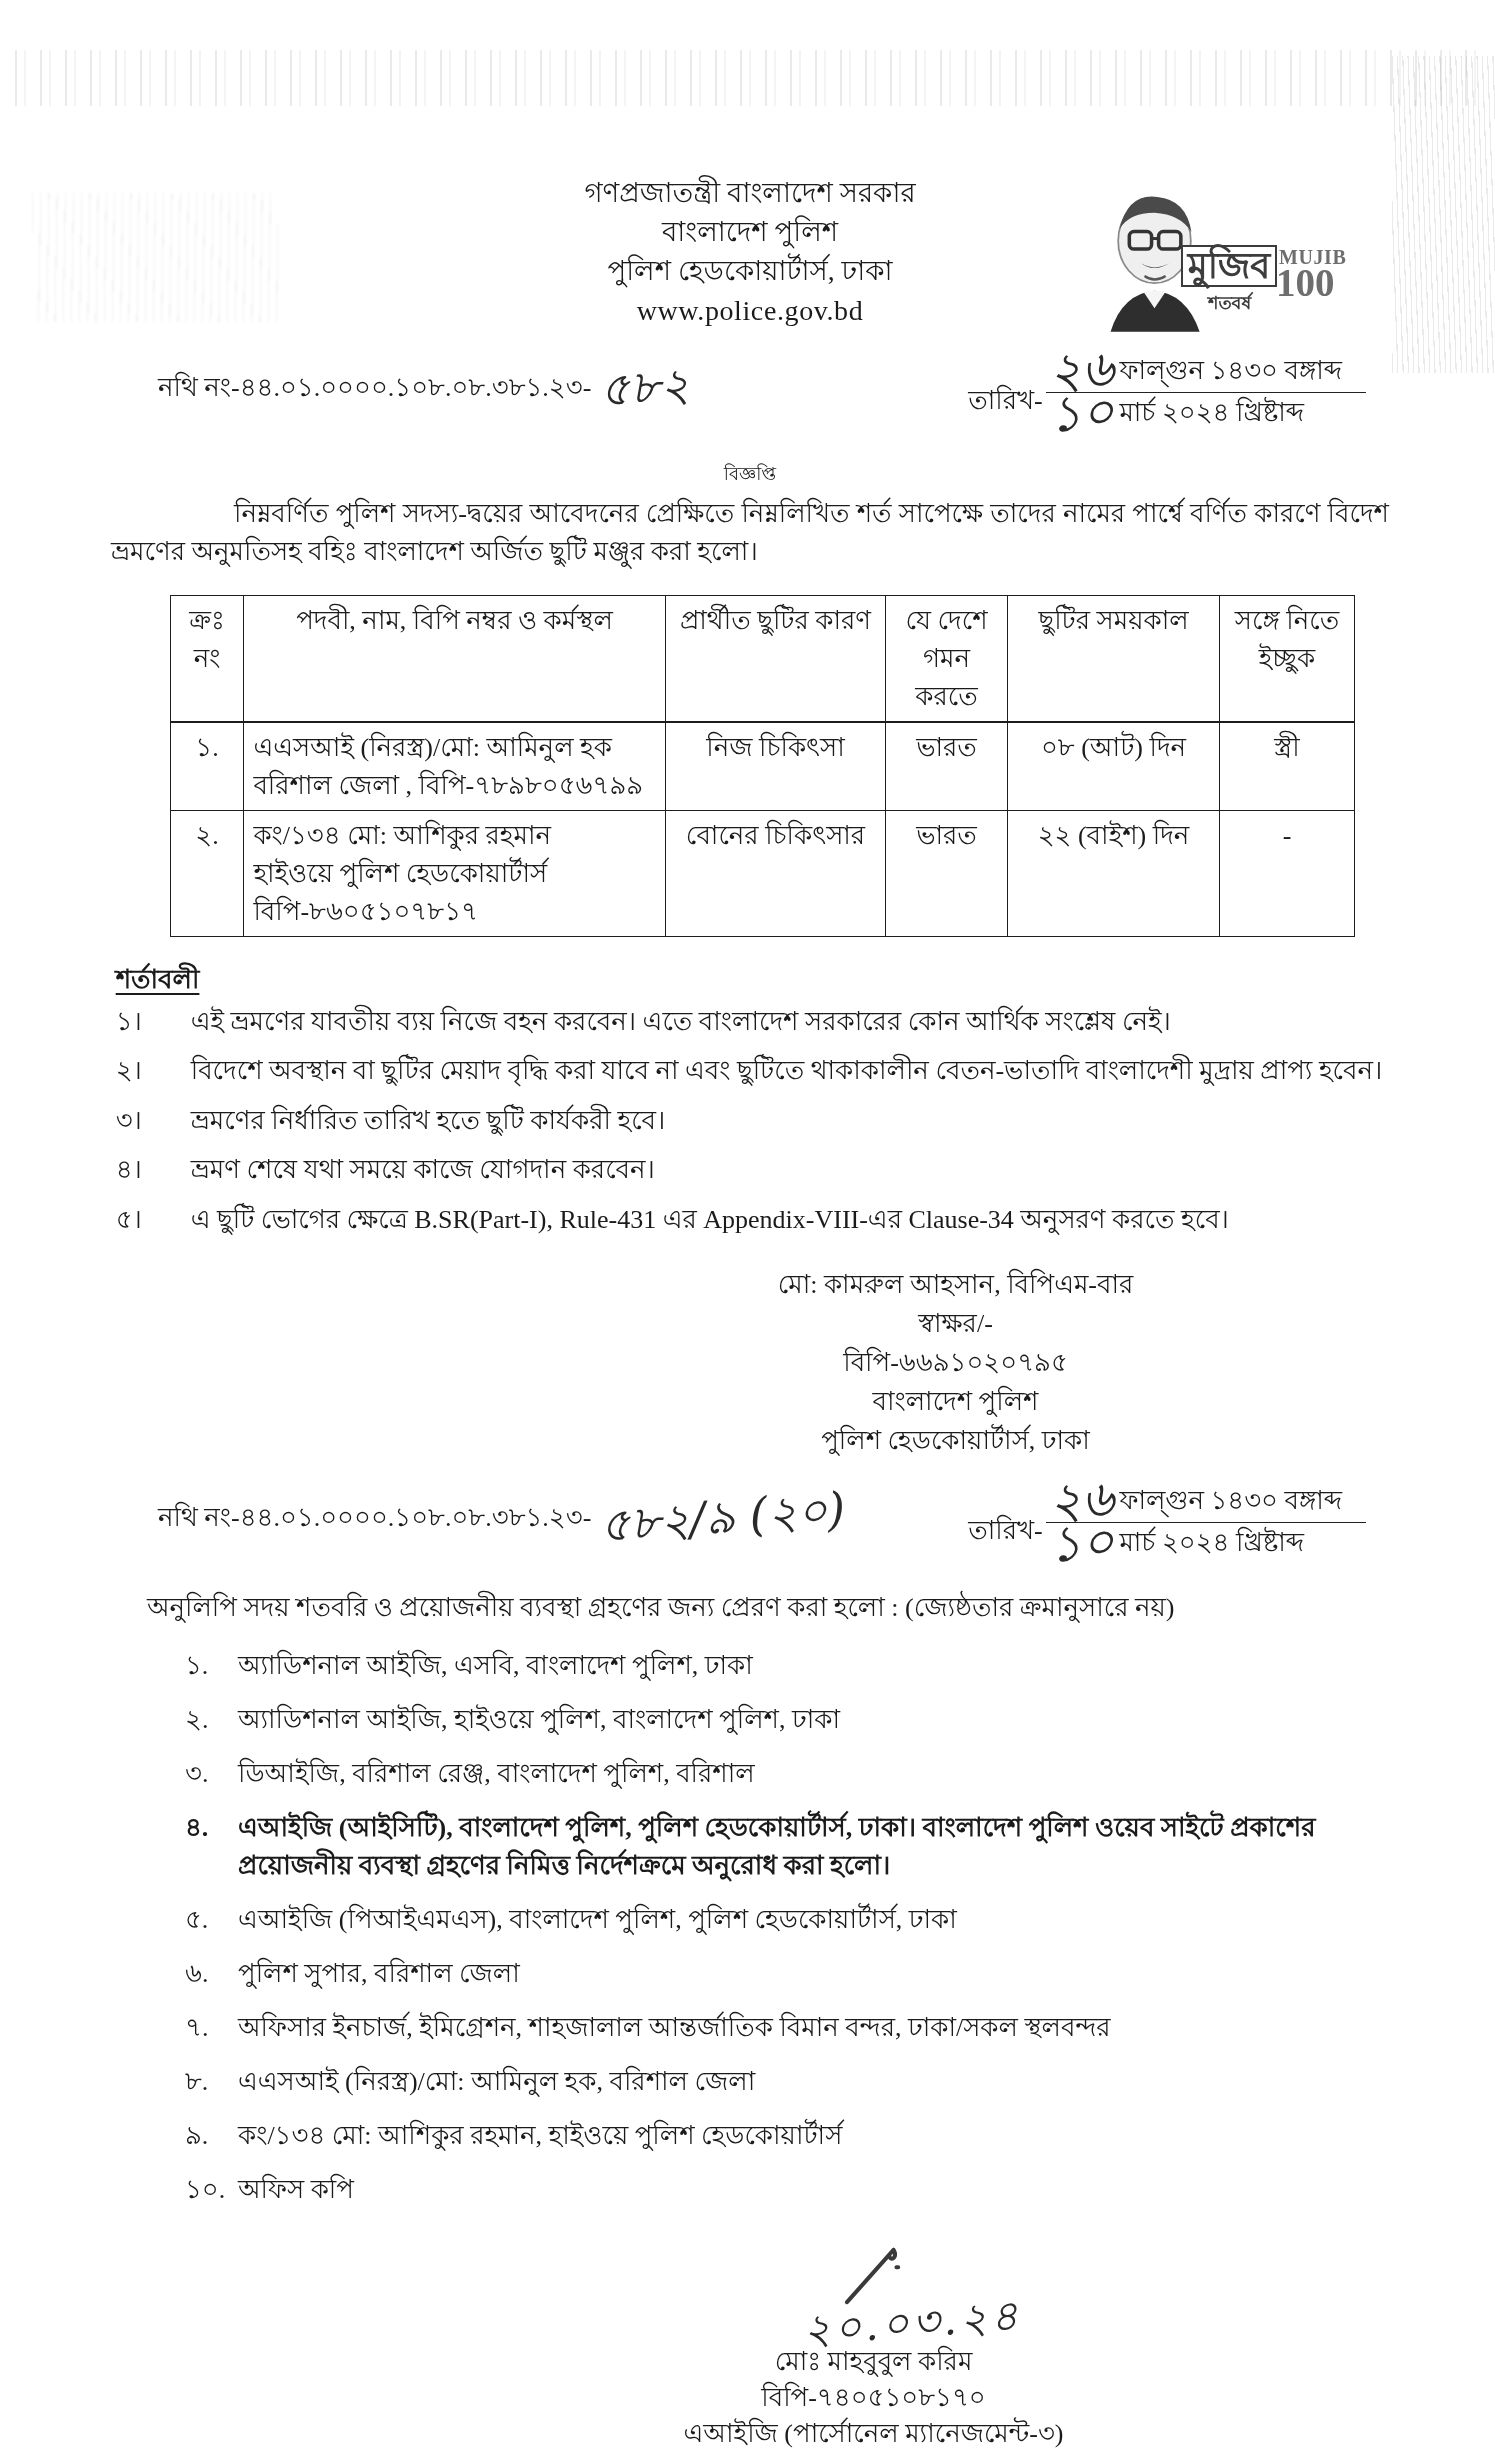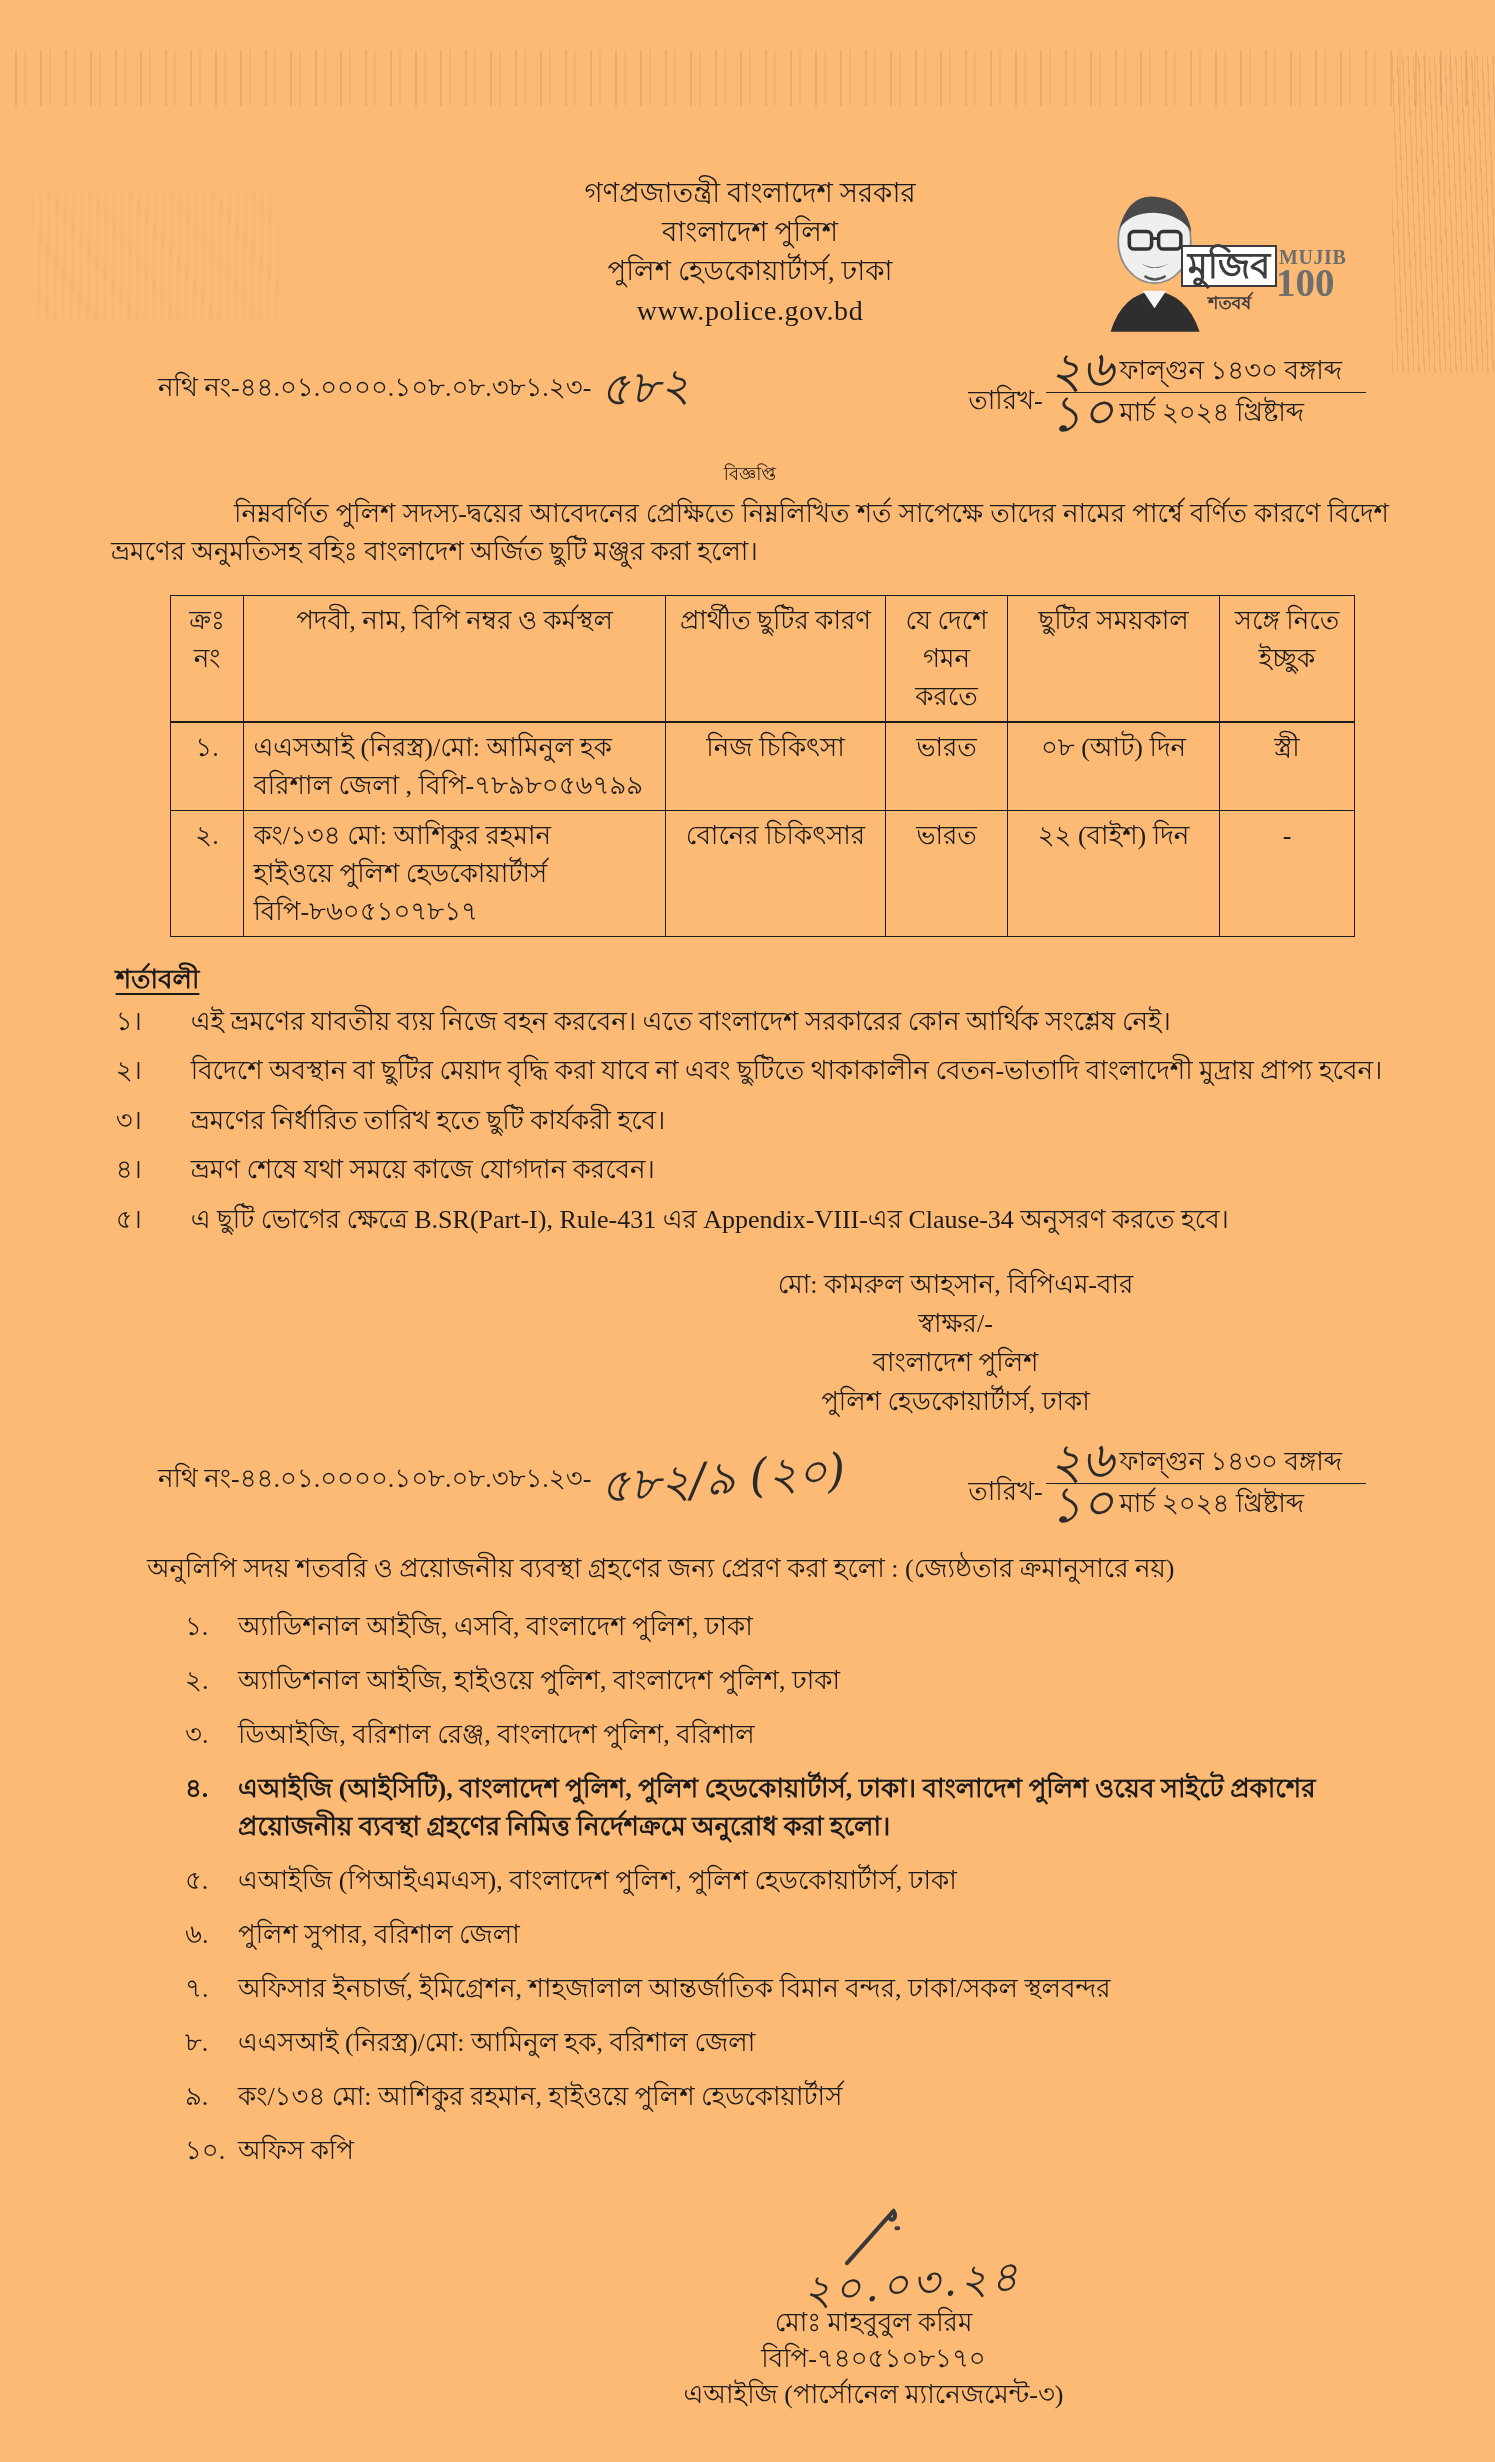--- a/index.html
+++ b/index.html
@@ -1,21 +1,21 @@
 <!DOCTYPE html>
 <html lang="bn" style="font-size:9.4px"><head>
 <meta charset="utf-8">
 <title>Bangladesh Police Notice</title>
 <style>
   html,body{margin:0;padding:0;background:#d8d8d8;}
   .page{
     position:relative;
     width:1495px;height:2462px;
     margin:0 auto;
-    background:#fdba74;
+    background:#ffffff;
     color:#1b1b1b;
     font-family:"Liberation Serif","DejaVu Serif",serif;
     font-size:26px;
     line-height:1.45;
     box-sizing:border-box;
     padding:0 106px 0 111px;
     overflow:hidden;
   }
   
   .noise-band{position:absolute;left:14.7px;top:50px;width:1463px;height:56px;
@@ -194,20 +194,21 @@
     <span class="txt">ভ্রমণ শেষে যথা সময়ে কাজে যোগদান করবেন।</span>
   </div>
   <div class="cond-item">
     <span class="num">৫।</span>
     <span class="txt">এ ছুটি ভোগের ক্ষেত্রে B.SR(Part-I), Rule-431 এর Appendix-VIII-এর Clause-34 অনুসরণ করতে হবে।</span>
   </div>
 
   <div class="sig1">
     <div>মো: কামরুল আহসান, বিপিএম-বার</div>
     <div>স্বাক্ষর/-</div>
+    <div>বিপি-৬৬৯১০২০৭৯৫</div>
     <div>বাংলাদেশ পুলিশ</div>
     <div>পুলিশ হেডকোয়ার্টার্স, ঢাকা</div>
   </div>
 
   <div class="ref-row">
     <div class="ref-left">
       <span>নথি নং-৪৪.০১.০০০০.১০৮.০৮.৩৮১.২৩-</span><span class="hand hand-ref">৫৮২/৯ (২০)</span>
     </div>
     <div class="date-block">
       <span class="date-label">তারিখ-</span>

